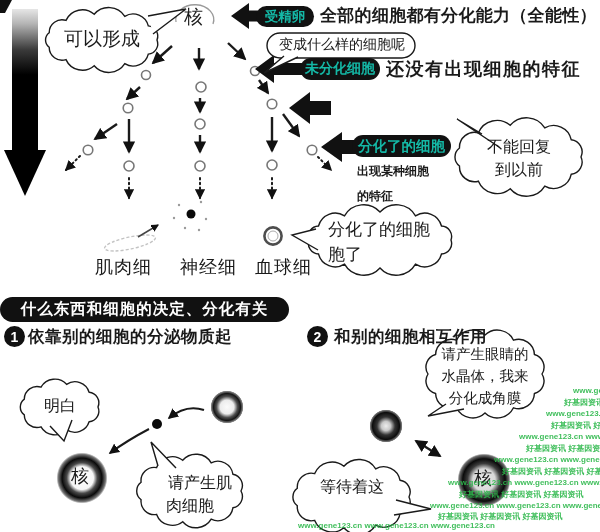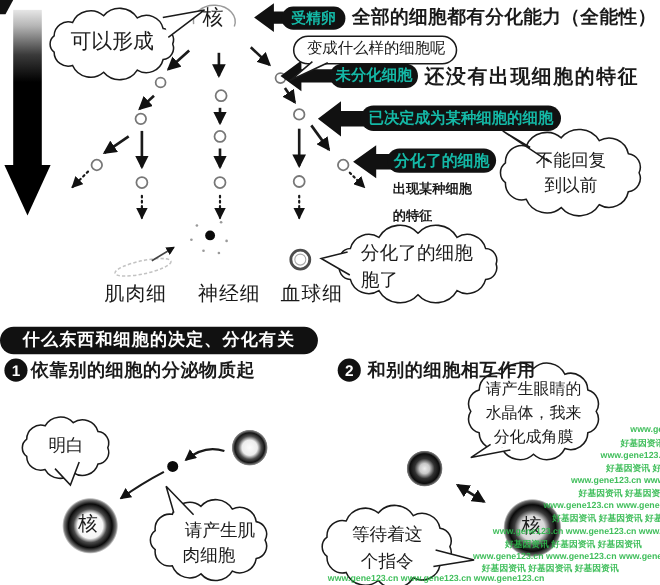--- a/index.html
+++ b/index.html
@@ -182,21 +182,20 @@
   <div class="txt" style="left:184px;top:7px;font-size:19px;">核</div>
 
   <div class="badge" style="left:256px;top:6px;width:58px;height:21px;font-size:13.5px;">受精卵</div>
   <div class="txt" style="left:320px;top:7px;font-size:17px;font-weight:600;letter-spacing:.3px;">全部的细胞都有分化能力（全能性）</div>
 
   <div class="txt ctr" style="left:270px;top:37px;width:144px;font-size:14px;">变成什么样的细胞呢</div>
 
   <div class="badge" style="left:300px;top:58px;width:80px;height:22px;font-size:14px;">未分化细胞</div>
   <div class="txt" style="left:386px;top:60px;font-size:18px;font-weight:600;letter-spacing:1.5px;">还没有出现细胞的特征</div>
 
-  <div class="badge" style="left:328px;top:96px;width:182px;height:23px;font-size:14px;">已决定成为某种细胞的细胞</div>
 
   <div class="badge" style="left:352px;top:135px;width:99px;height:22px;font-size:14.5px;">分化了的细胞</div>
 
   <div class="txt ctr" style="left:459px;top:138px;width:120px;font-size:16px;">不能回复</div>
   <div class="txt ctr" style="left:459px;top:161px;width:120px;font-size:16px;">到以前</div>
 
   <div class="txt serif17" style="left:357px;top:165px;">出现某种细胞</div>
   <div class="txt serif17" style="left:357px;top:190px;">的特征</div>
 
   <div class="txt" style="left:328px;top:221px;font-size:17px;">分化了的细胞</div>
@@ -216,21 +215,20 @@
 
   <div class="txt ctr" style="left:28px;top:397px;width:64px;font-size:16px;">明白</div>
   <div class="txt" style="left:71px;top:467px;font-size:18px;">核</div>
   <div class="txt ctr" style="left:152px;top:474px;width:96px;font-size:16px;">请产生肌</div>
   <div class="txt ctr" style="left:142px;top:497px;width:96px;font-size:16px;">肉细胞</div>
 
   <div class="txt ctr" style="left:430px;top:347px;width:110px;font-size:14.5px;">请产生眼睛的</div>
   <div class="txt ctr" style="left:430px;top:369px;width:110px;font-size:14.5px;">水晶体，我来</div>
   <div class="txt ctr" style="left:430px;top:391px;width:110px;font-size:14.5px;">分化成角膜</div>
   <div class="txt ctr" style="left:300px;top:478px;width:104px;font-size:16px;">等待着这</div>
-  <div class="txt ctr" style="left:300px;top:502px;width:104px;font-size:16px;">个指令</div>
   <div class="txt" style="left:474px;top:469px;font-size:18px;">核</div>
 
   <div id="wmlayer" style="position:absolute;inset:0;overflow:hidden;z-index:3;pointer-events:none;">
       <div class="wm" style="left: 573px; top: 386px; color: rgb(45, 184, 75);">www.gene123.cn  www.gene123.cn  www.gene123.cn</div>
       <div class="wm" style="left: 564px; top: 397px; color: rgb(45, 184, 75);">好基因资讯  好基因资讯  好基因资讯</div>
       <div class="wm" style="left: 546px; top: 409px; color: rgb(45, 184, 75);">www.gene123.cn  www.gene123.cn  www.gene123.cn</div>
       <div class="wm" style="left: 551px; top: 420px; color: rgb(45, 184, 75);">好基因资讯  好基因资讯  好基因资讯</div>
       <div class="wm" style="left: 519px; top: 432px; color: rgb(45, 184, 75);">www.gene123.cn  www.gene123.cn  www.gene123.cn</div>
       <div class="wm" style="left: 526px; top: 443px; color: rgb(45, 184, 75);">好基因资讯  好基因资讯  好基因资讯</div>
       <div class="wm" style="left: 494px; top: 455px; color: rgb(45, 184, 75);">www.gene123.cn  www.gene123.cn  www.gene123.cn</div>

